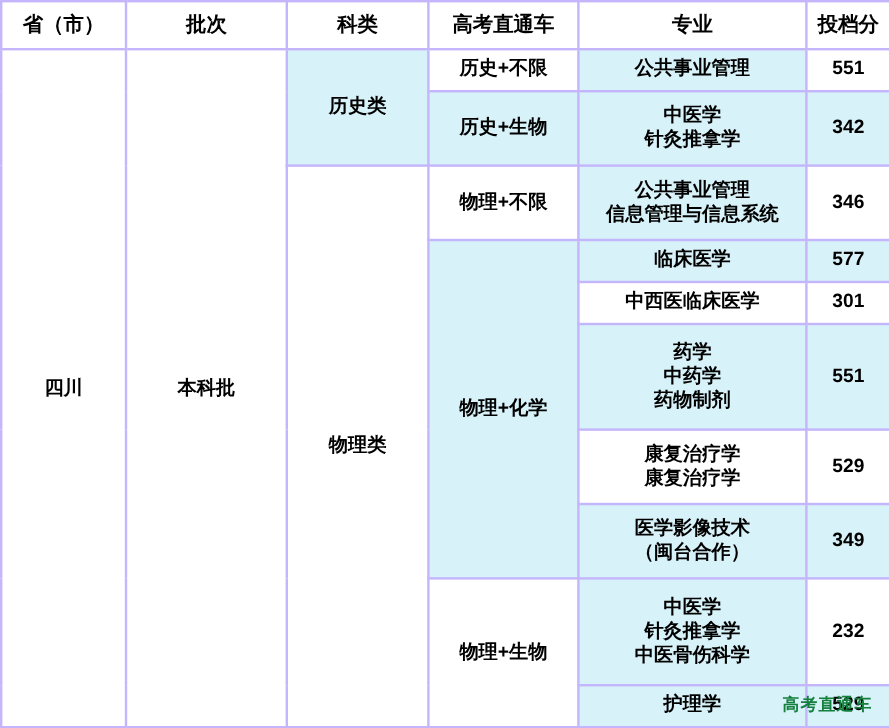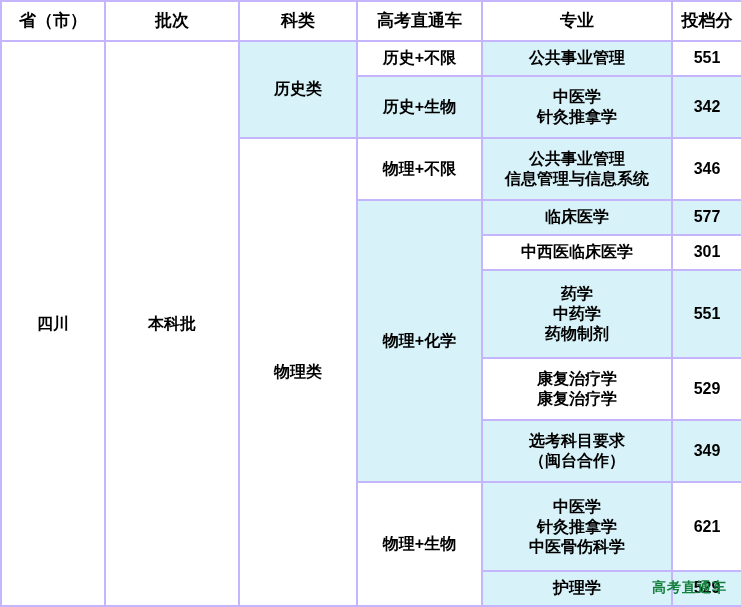--- a/index.html
+++ b/index.html
@@ -137,34 +137,34 @@
     <tr>
       <td>
         <span class="line">康复治疗学</span>
         <span class="line">康复治疗学</span>
       </td>
       <td>529</td>
     </tr>
 
     <tr>
       <td class="cyan">
-        <span class="line">选考科目要求</span>
+        <span class="line">医学影像技术</span>
         <span class="line">（闽台合作）</span>
       </td>
       <td class="cyan">349</td>
     </tr>
 
     <tr>
       <td rowspan="2">物理+生物</td>
       <td class="cyan">
         <span class="line">中医学</span>
         <span class="line">针灸推拿学</span>
         <span class="line">中医骨伤科学</span>
       </td>
-      <td>621</td>
+      <td>232</td>
     </tr>
 
     <tr>
       <td class="cyan">
         <span class="line">护理学</span>
       </td>
       <td class="cyan">529</td>
     </tr>
   </tbody>
 </table>

